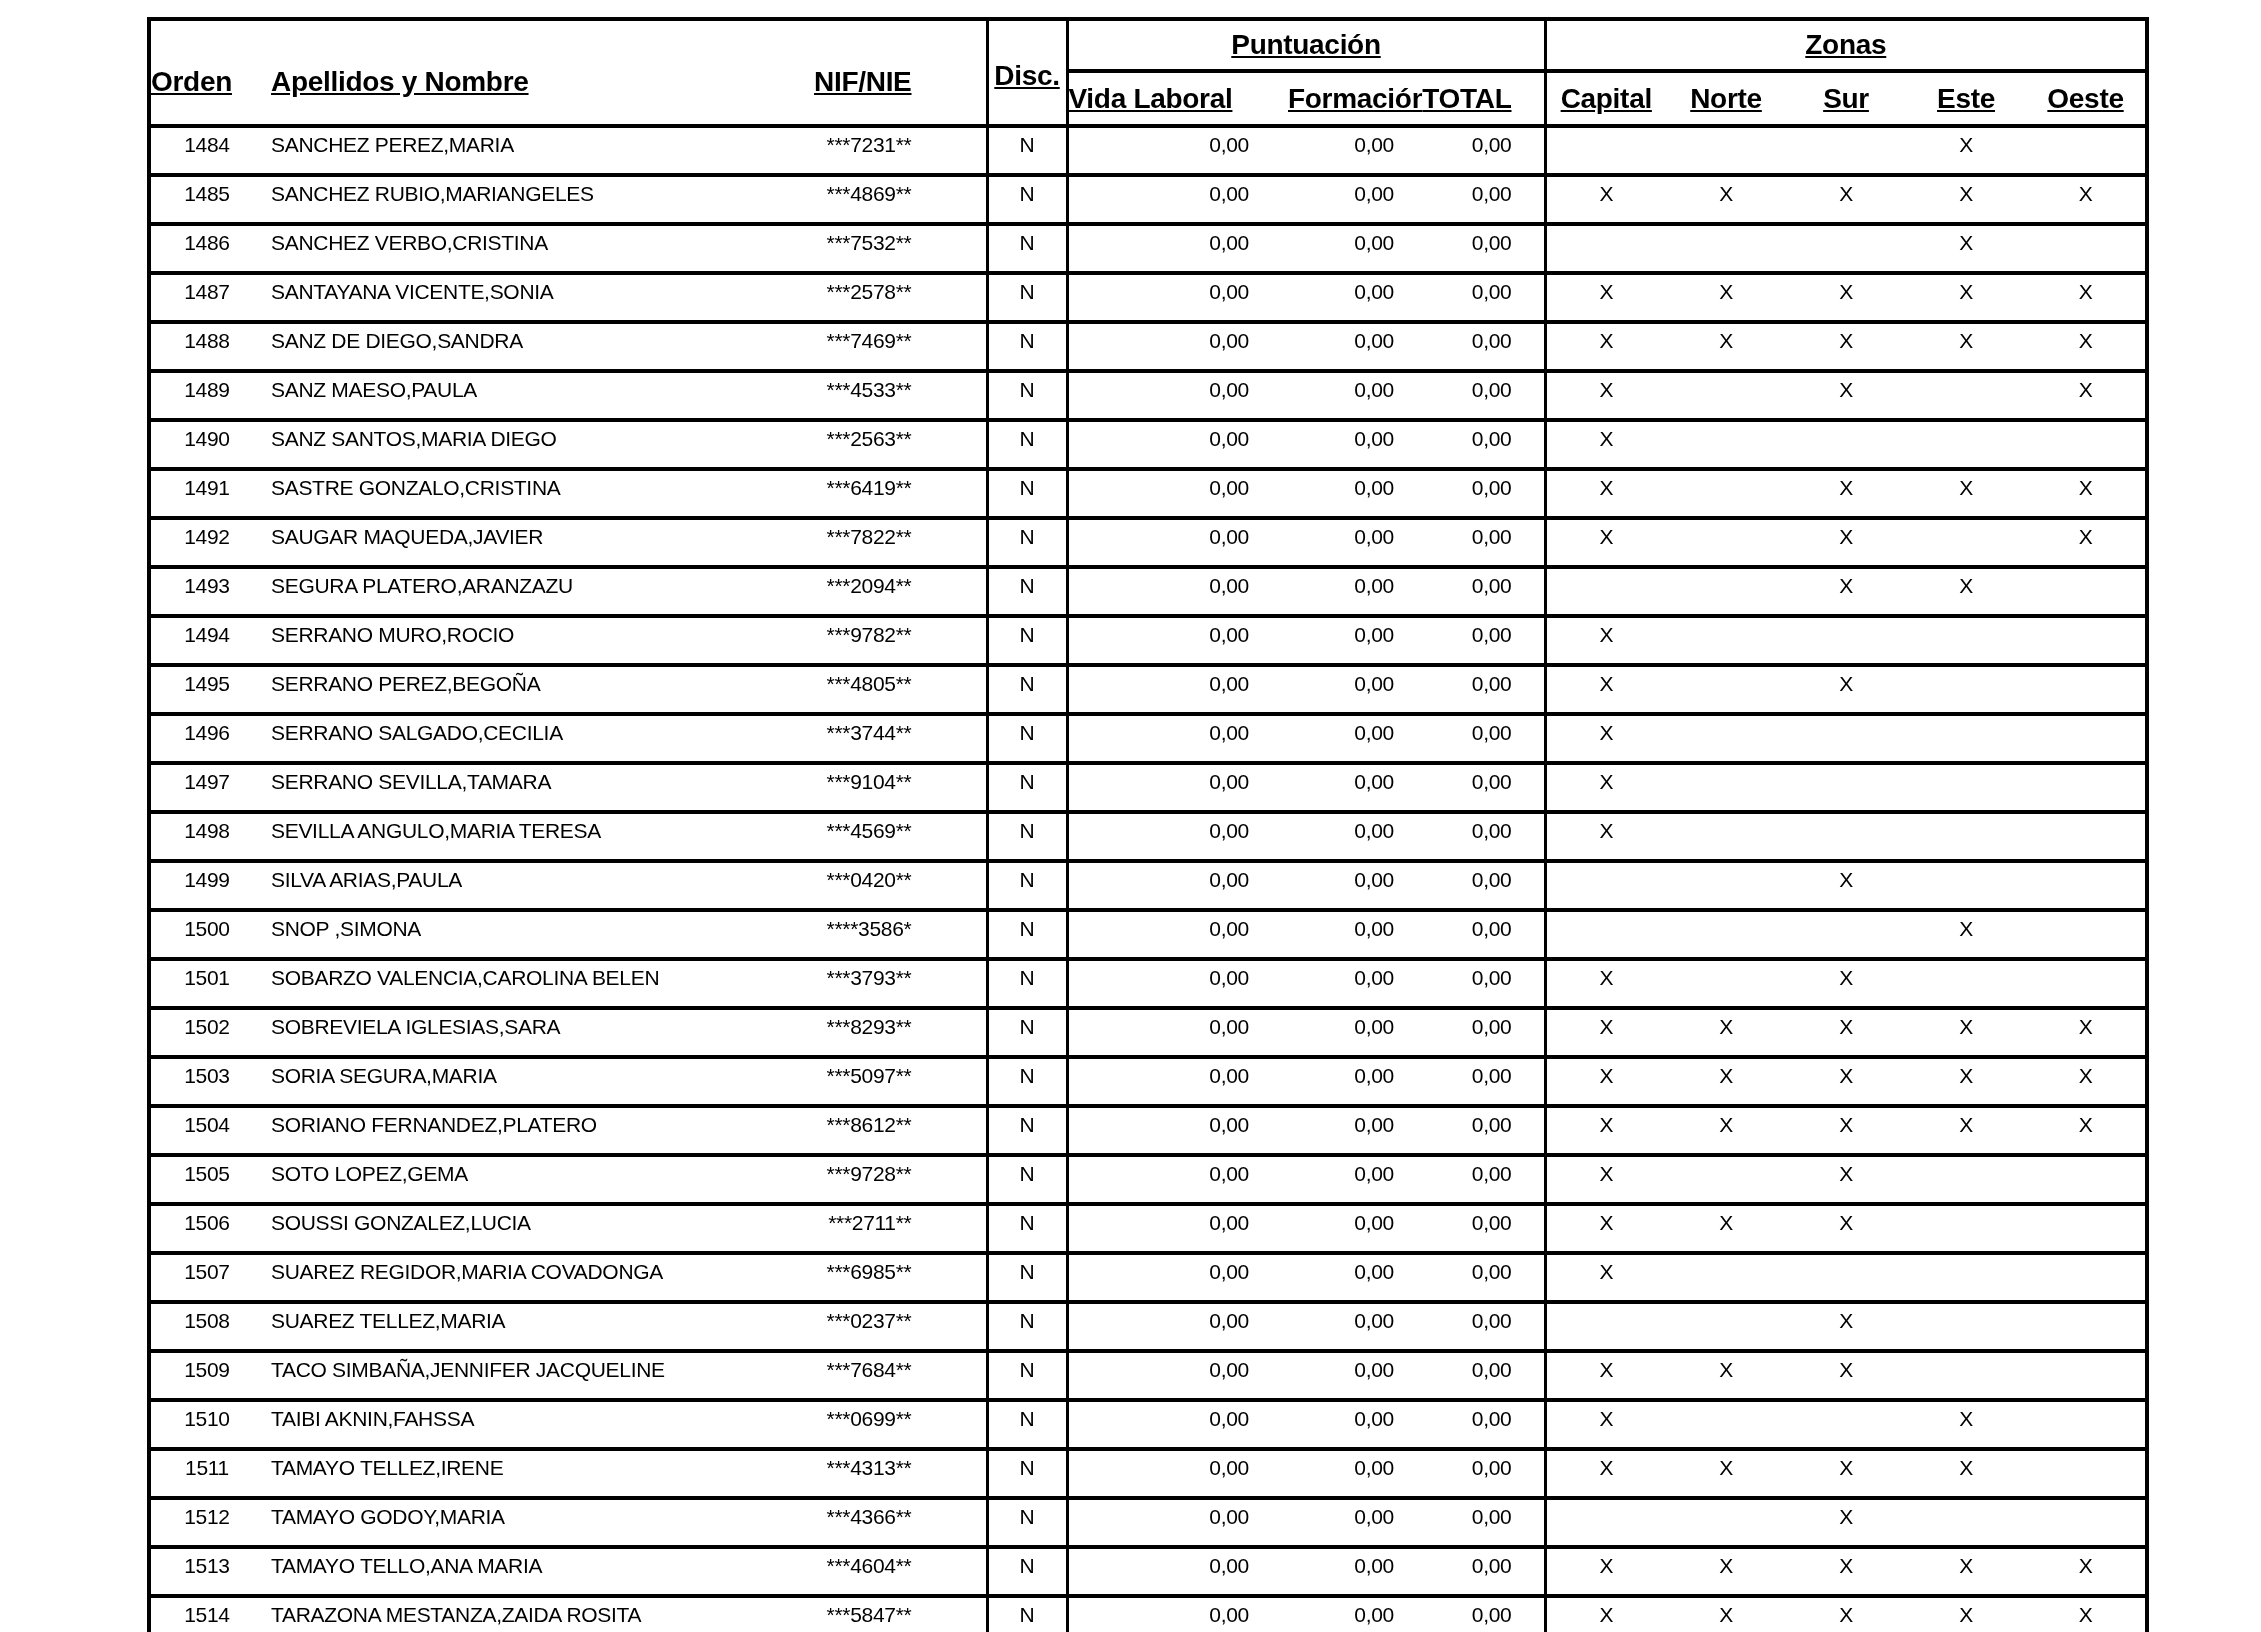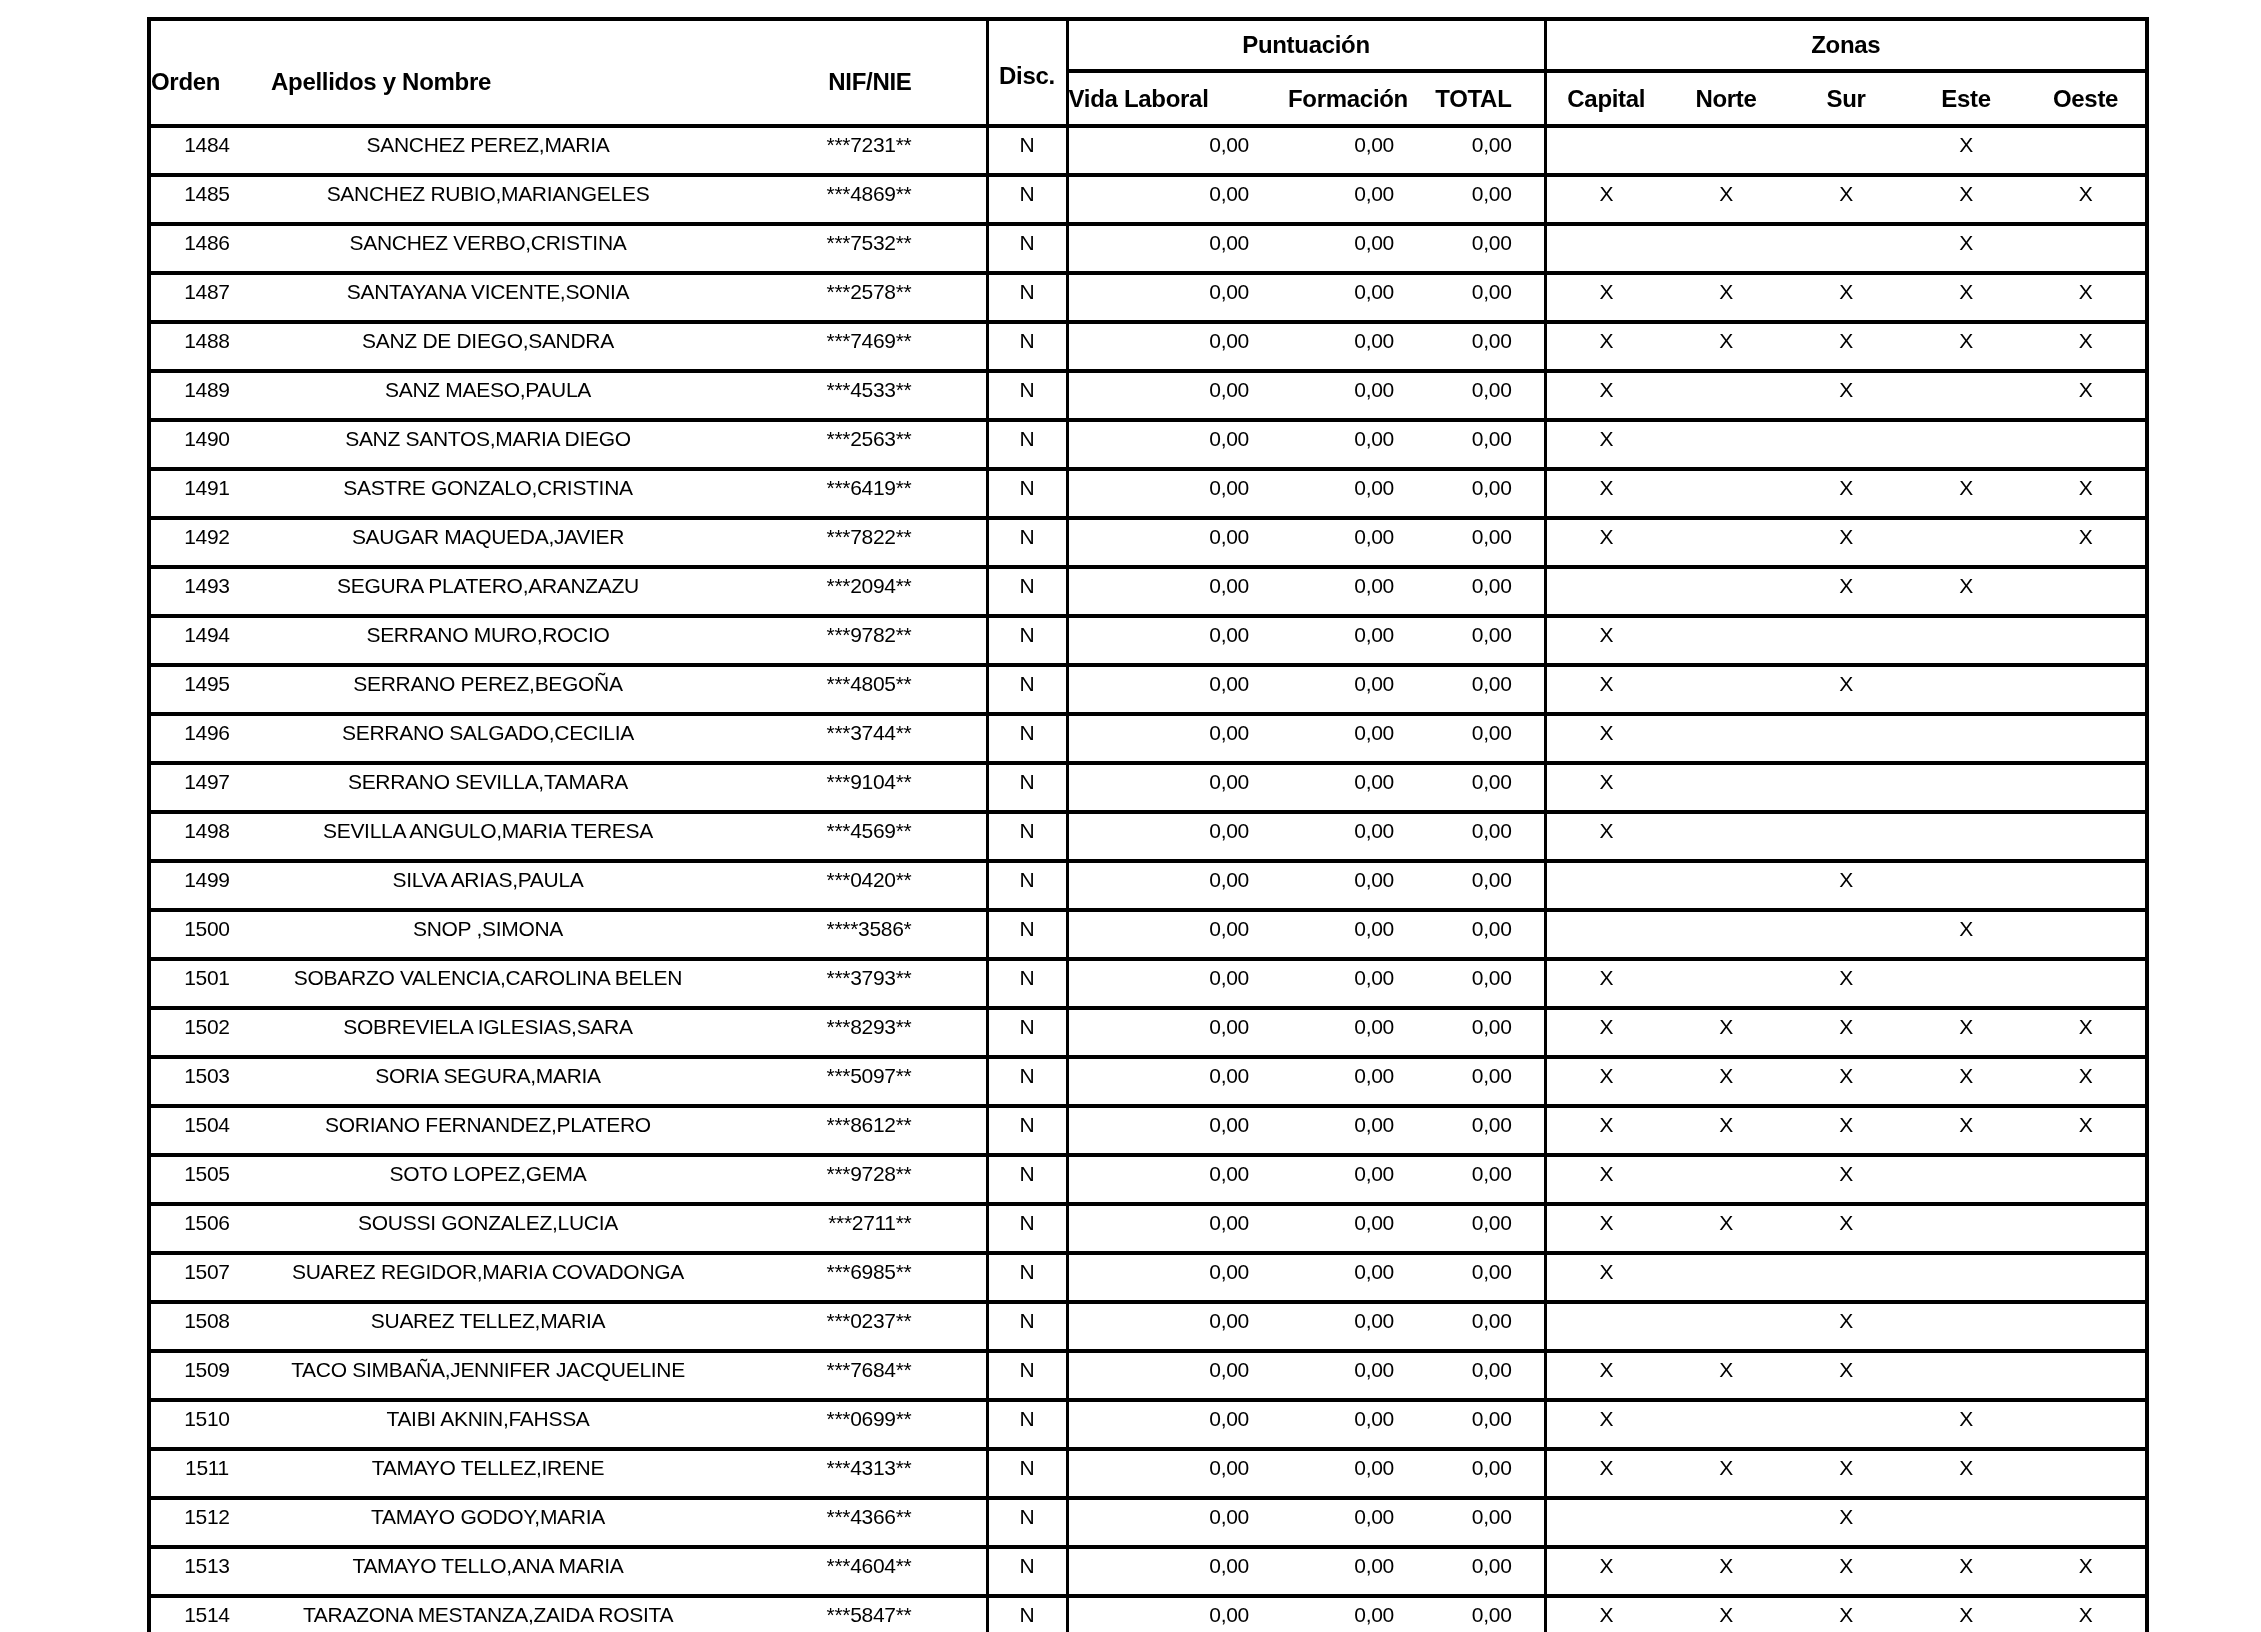--- a/index.html
+++ b/index.html
@@ -24,25 +24,26 @@
     top: 17.4px;
     width: 1998px;
     border-collapse: collapse;
     table-layout: fixed;
     border: 4px solid #000;
   }
   
   thead { border-bottom: 4.7px solid #000; }
   thead th {
     font-weight: bold;
-    font-size: 24px;
+    font-size: 28px;
     letter-spacing: -0.3px;
     padding: 0;
     white-space: nowrap;
     overflow: hidden;
+    text-decoration: underline;
   }
   .h-span2 { vertical-align: middle; padding-top: 17.4px; }
   .h-orden  { text-align: left; }
   .h-nombre { text-align: left; padding-left: 8px; }
   .h-nif    { text-align: right; padding-right: 74px; }
   .h-disc   {
     text-align: center;
     border-left: 3.3px solid #000;
     border-right: 3.3px solid #000;
     padding-top: 6.7px;
@@ -66,21 +67,21 @@
     border-top: 4px solid #000;
     vertical-align: top;
     padding: 3.3px 0 0 0;
     font-size: 21px;
     line-height: 25px;
     letter-spacing: -0.3px;
     white-space: nowrap;
     overflow: hidden;
   }
   .c-orden  { text-align: center; }
-  .c-nombre { text-align: center; padding-left: 8px; }
+  .c-nombre { text-align: left; padding-left: 8px; }
   .c-nif    { text-align: right; padding-right: 74px; margin-top: 29px; }
   .c-disc   {
     text-align: center;
     border-left: 3.3px solid #000;
     border-right: 3.3px solid #000;
   }
   .c-vl    { text-align: right; padding-right: 39px; }
   .c-form  { text-align: right; padding-right: 28px; }
   .c-total { text-align: right; padding-right: 32px; }
   .c-zone  { text-align: center; }

